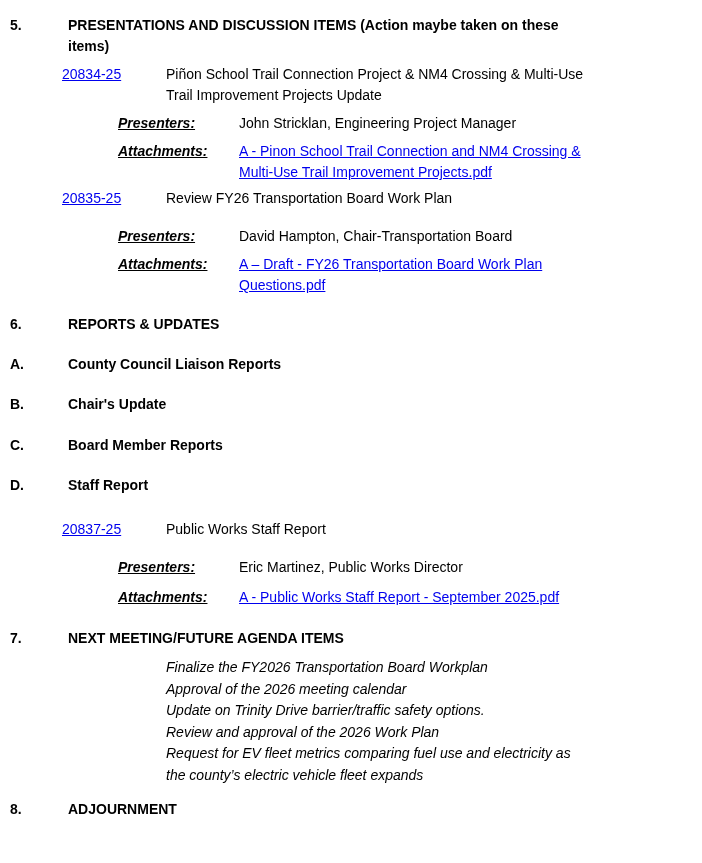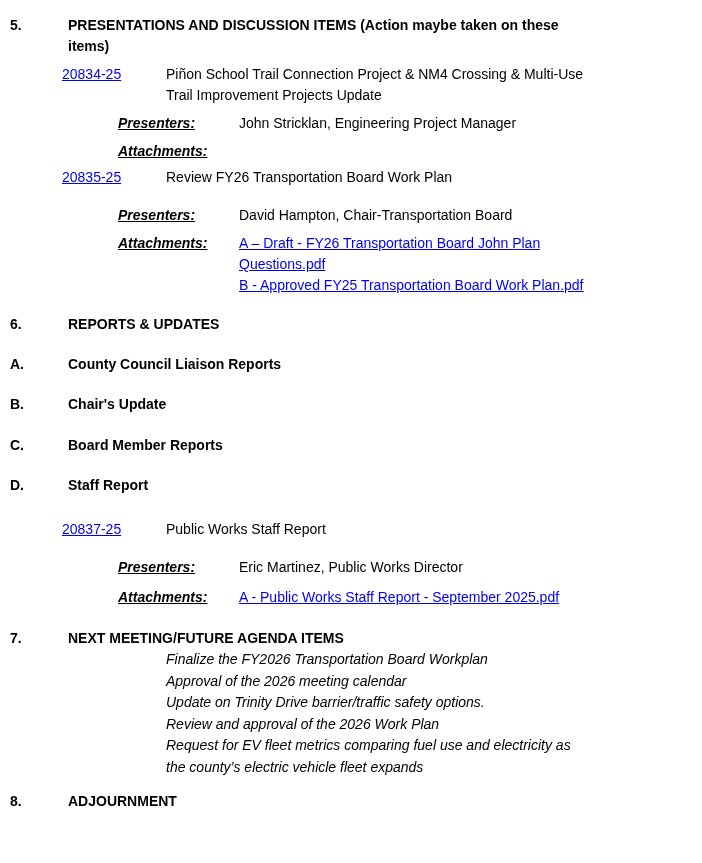--- a/index.html
+++ b/index.html
@@ -38,21 +38,21 @@
   a { color: var(--link); text-decoration: underline; cursor: pointer; }
   .att-link { display: block; }
 
   
   .future-row { margin-left: 156px; }
   .future-text { font-style: italic; line-height: 21.5px; }
 
   
   .mt5  { margin-top: 5px; }
   .mt7  { margin-top: 7px; }
-  .mt8  { }
+  .mt8  { margin-top: 8px; }
   .mt9  { margin-top: 9px; }
   .mt10 { margin-top: 23px; }
   .mt13 { margin-top: 13px; }
   .mt17 { margin-top: 17px; }
   .mt18 { margin-top: 18px; }
   .mt19 { margin-top: 19px; }
   .mt20 { margin-top: 20px; }
 </style>
 </head>
 <body>
@@ -69,36 +69,39 @@
     <a class="file-link" href="#">20834-25</a>
     <span class="item-title pre">Piñon School Trail Connection Project &amp; NM4 Crossing &amp; Multi-Use
 Trail Improvement Projects Update</span>
   </div>
   <div class="sub-row mt7">
     <span class="sub-label">Presenters:</span>
     <span class="sub-value">John Stricklan, Engineering Project Manager</span>
   </div>
   <div class="sub-row mt7">
     <span class="sub-label">Attachments:</span>
+    <span class="sub-value">
+      <a class="att-link pre" href="#">A - Pinon School Trail Connection and NM4 Crossing &amp;
+Multi-Use Trail Improvement Projects.pdf</a>
+    </span>
   </div>
 
   <div class="item-row mt5">
     <a class="file-link" href="#">20835-25</a>
     <span class="item-title pre">Review FY26 Transportation Board Work Plan</span>
   </div>
   <div class="sub-row mt17">
     <span class="sub-label">Presenters:</span>
     <span class="sub-value">David Hampton, Chair-Transportation Board</span>
   </div>
   <div class="sub-row mt7">
     <span class="sub-label">Attachments:</span>
     <span class="sub-value">
-      <a class="att-link pre" href="#">A – Draft - FY26 Transportation Board John Plan
+      <a class="att-link pre" href="#">A – Draft - FY26 Transportation Board Work Plan
 Questions.pdf</a>
-      <a class="att-link pre" href="#">B - Approved FY25 Transportation Board Work Plan.pdf</a>
     </span>
   </div>
 
   <div class="heading-row mt18">
     <span class="num">6.</span>
     <span class="title">REPORTS &amp; UPDATES</span>
   </div>
 
   <div class="heading-row mt19">
     <span class="num">A.</span>

